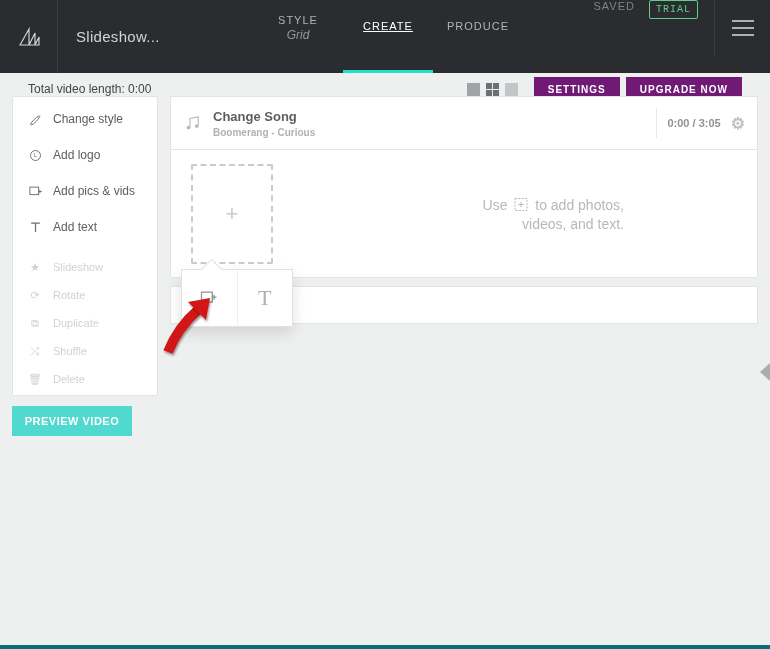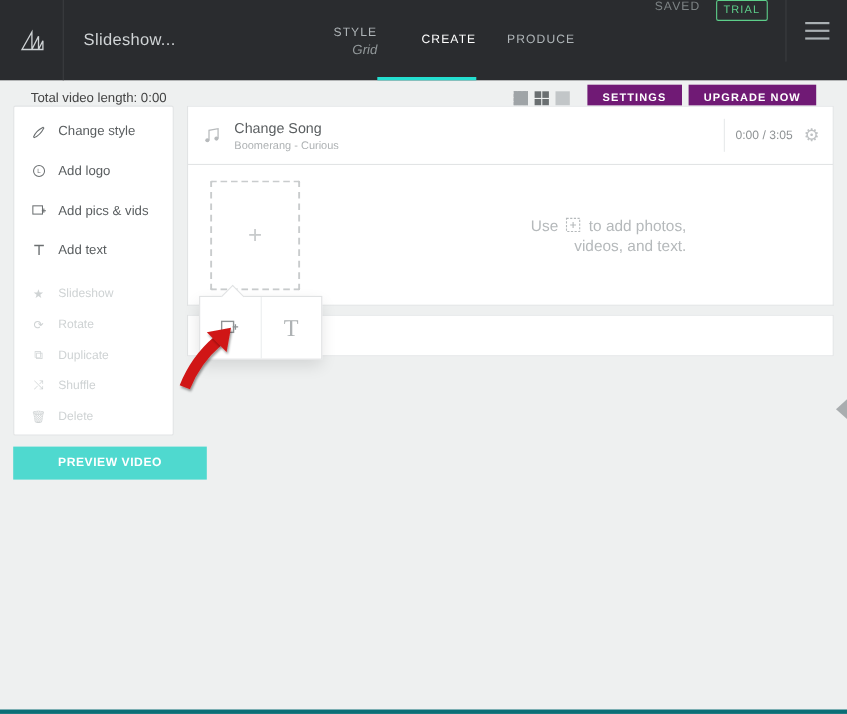--- a/index.html
+++ b/index.html
@@ -3,27 +3,27 @@
 <meta charset="utf-8">
 <style>
 * { box-sizing: border-box; margin: 0; padding: 0; }
 body { font-family: "Helvetica Neue", Arial, sans-serif; background: #eef0f0; width: 770px; height: 649px; overflow: hidden; position: relative; }
 
 
 .topbar { background: #2a2c2f; height: 73px; display: flex; align-items: stretch; color: #aab0b3; position: relative; }
 .logo-box { width: 58px; display:flex; align-items:center; justify-content:center; border-right:1px solid #3b3d40;}
 .title-box { width: 115px; display:flex; align-items:center; padding-left:18px; color:#d0d4d6; font-size:15px; letter-spacing:0.3px; white-space:nowrap; overflow:hidden;}
 .nav { display:flex; margin-left: 80px; }
-.nav-item { width: 90px; text-align:right; padding-top:24px; font-size:11px; letter-spacing:1px; color:#aeb4b7; cursor:pointer; position:relative;}
+.nav-item { width: 90px; text-align:center; padding-top:14px; font-size:11px; letter-spacing:1px; color:#aeb4b7; cursor:pointer; position:relative;}
 .nav-item.active { color:#fff; }
 .nav-item.active::after { content:""; position:absolute; bottom:0; left:0; right:0; height:3px; background:#24dfd0;}
 .nav-sub { font-size:12px; font-style:italic; letter-spacing:0; color:#93999b; margin-top:2px;}
 .right-top { position:absolute; right:0; top:0; height:56px; display:flex; align-items:flex-start;}
 .saved { font-size:11px; letter-spacing:1px; color:#7d8385; margin-right:14px;}
-.trial { border:1px solid #5dcf8a; color:#5dcf8a; font-size:10px; letter-spacing:1px; padding:3px 6px; margin-right:16px; border-radius:2px;}
+.trial { border:1px solid #5dcf8a; color:#5dcf8a; font-size:10px; letter-spacing:1px; padding:3px 6px; margin-right:16px; border-radius:2px;font-family:Liberation Mono, monospace;}
 .menu-box { width:56px; height:56px; border-left:1px solid #3b3d40; display:flex; align-items:center; justify-content:center; cursor:pointer;}
 .burger { width:22px; height:16px; display:flex; flex-direction:column; justify-content:space-between;}
 .burger span { height:2px; background:#aab0b3; display:block;}
 
 
 .subbar { height: 32px; display:flex; align-items:center; padding: 0 28px; background:#eef0f0; font-size:12px; color:#444;}
 .subbar .spacer { flex:1;}
 .viewmodes { display:flex; gap:6px; margin-right:10px; align-items:center;}
 .vm { width:13px; height:13px; background:#c2c6c8;}
 .vm.grid3 { background: repeating-linear-gradient(90deg,#9fa4a7 0 3px,transparent 3px 4px), repeating-linear-gradient(0deg,#9fa4a7 0 3px,transparent 3px 4px); background-color:#9fa4a7;}
@@ -32,25 +32,25 @@
 .btn-gray { background:#701a75; color:#fff; font-size:10px; letter-spacing:1px; border:none; padding:7px 14px; cursor:pointer; margin-left:6px; font-weight:bold;}
 
 
 .main { position:absolute; top:88px; left:0; right:0; bottom:0; padding: 8px 12px 0 12px; display:flex; gap:12px;}
 
 
 .side { width:146px; background:#fff; border:1px solid #e2e4e5; border-radius:2px; padding:4px 0; height:300px; position:relative;}
 .side-row { display:flex; align-items:center; gap:10px; padding:10px 14px; font-size:12px; color:#5a5e60; cursor:pointer;}
 .side-row.disabled { color:#cfd3d4; font-size:11px; padding:6px 14px; cursor:default;}
 .side-icon { width:16px; height:16px; display:flex; align-items:center; justify-content:center; color:inherit;}
-.preview-btn { position:absolute; left:0; top:310px; width:176px; background:#4fd9cf; color:#fff; text-align:center; padding:9px 0; font-size:11px; letter-spacing:0.5px; font-weight:bold; cursor:pointer;}
+.preview-btn { position:absolute; left:0; top:310px; width:120px; background:#4fd9cf; color:#fff; text-align:center; padding:9px 0; font-size:11px; letter-spacing:0.5px; font-weight:bold; cursor:pointer;}
 
 
 .content { flex:1; position:relative; }
-.song-bar { background:#fff; border:1px solid #e2e4e5; display:flex; align-items:center; padding:10px 14px; height:54px; position:relative;}
+.song-bar { background:#fff; border:1px solid #e2e4e5; display:flex; align-items:center; padding:10px 14px; height:54px; position:relative;font-weight:bold;}
 .song-info { margin-left:12px;}
 .song-title { font-size:13px; color:#5b5f61;}
 .song-sub { font-size:10px; color:#aeb2b4; margin-top:3px;}
 .song-right { position:absolute; right:12px; top:0; bottom:0; display:flex; align-items:center; gap:10px; font-size:11px; color:#8e9294;margin-left:23px;}
 .song-right .sep { width:1px; height:30px; background:#e7e9ea;}
 
 .dropzone { background:#fff; border-left:1px solid #e2e4e5; border-right:1px solid #e2e4e5; border-bottom:1px solid #e2e4e5; height:128px; display:flex; align-items:center; padding:12px 20px; position:relative;}
 .dashbox { width:82px; height:100px; border:2px dashed #c9cccd; border-radius:2px; display:flex; align-items:center; justify-content:center; color:#c8cbcc; font-size:22px; position:relative;}
 .dz-text { position:absolute; left:50%; top:50%; transform:translate(-50%,-50%); text-align:right; font-size:14px; color:#b5b9bb; width:320px;}
 .dz-text .inline-ic { display:inline-block; vertical-align:middle; margin:0 2px;}
@@ -83,21 +83,21 @@
       <path d="M3 20 L12 4 L12 20 Z M12 20 L18 8 L18 20 Z M18 20 L22 12 L22 20 Z" fill="none" stroke="#cfd3d5" stroke-width="1.2"></path>
     </svg>
   </div>
   <div class="title-box">Slideshow...</div>
   <div class="nav">
     <div class="nav-item">
       <div>STYLE</div>
       <div class="nav-sub">Grid</div>
     </div>
     <div class="nav-item active">
-      <div style="margin-top:6px;">CREATE</div>
+      <div style="margin-top:6px;text-decoration:underline;">CREATE</div>
     </div>
     <div class="nav-item">
       <div style="margin-top:6px;">PRODUCE</div>
     </div>
   </div>
   <div class="right-top">
     <span class="saved">SAVED</span>
     <span class="trial">TRIAL</span>
     <div class="menu-box">
       <div class="burger">

